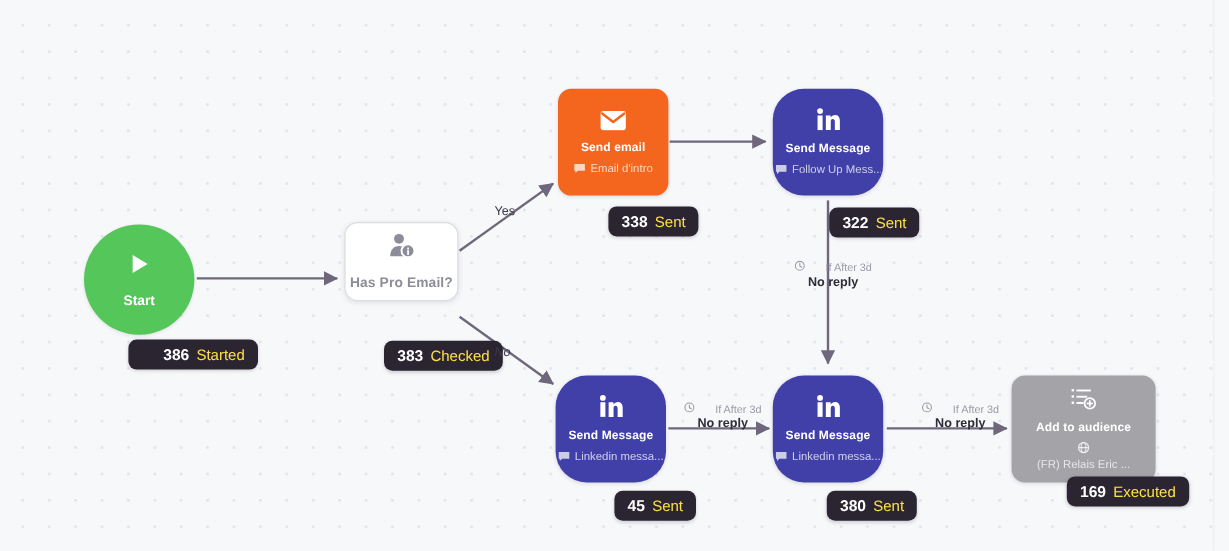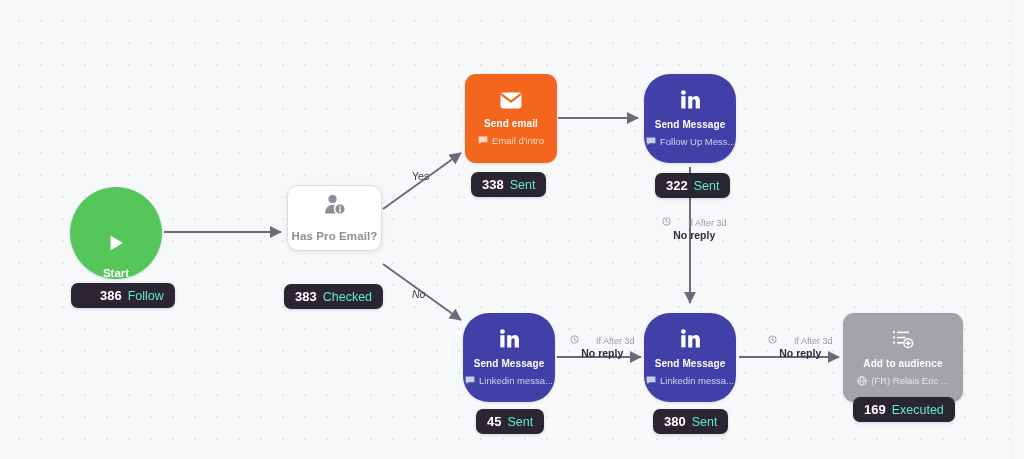--- a/index.html
+++ b/index.html
@@ -98,21 +98,21 @@
   }
   .node-white .n-icon { margin-bottom: 14px; }
 
   .node-start {
     position: absolute;
     border-radius: 50%;
     background: #55c65a;
     display: flex;
     flex-direction: column;
     align-items: center;
-    justify-content: flex-end;
+    justify-content: center;
     box-shadow: 0 1px 3px rgba(40,38,60,0.12);
   }
   .node-start .n-title {
     font-size: 11.5px;
     font-weight: bold;
     color: #ffffff;
     margin-top: 9px;
   }
 
   
@@ -120,29 +120,30 @@
     position: absolute;
     background: #2b2531;
     border-radius: 7px;
     height: 25px;
     padding: 0 11px;
     display: flex;
     align-items: center;
     gap: 6px;
     white-space: nowrap;
     box-shadow: 0 1px 3px rgba(40,38,60,0.18);
+    margin-left: 36px;
   }
   .badge .b-num {
     font-size: 13px;
     font-weight: bold;
     color: #ffffff;
   }
   .badge .b-label {
     font-size: 12.5px;
-    color: #5eead4;
+    color: #fde047;
   }
 
   
   .edge-label {
     position: absolute;
     font-size: 10.5px;
     color: #3c3a47;
     font-weight: normal;
     white-space: nowrap;
   }
@@ -199,21 +200,21 @@
   <div class="node-start" style="left:70px; top:187px; width:92px; height:92px;">
     <span class="n-icon">
       <svg width="22" height="22" viewBox="0 0 22 22">
         <path d="M5.5 3.4 L18 11 L5.5 18.6 Z" fill="#ffffff"></path>
       </svg>
     </span>
     <span class="n-title">Start</span>
   </div>
   <div class="badge" style="left:71px; top:283px;padding-left:29px;">
     <span class="b-num">386</span>
-    <span class="b-label">Follow</span>
+    <span class="b-label">Started</span>
   </div>
 
   <div class="node node-white" style="left:287px; top:185px; width:95px; height:66px;align-items:center;">
     <span class="n-icon">
       <svg width="24" height="22" viewBox="0 0 24 22">
         <circle cx="9.5" cy="5" r="4.1" fill="#8d8d99"></circle>
         <path d="M2.2 19.5 C2.2 13.6 5.6 11 9.5 11 C13.4 11 16.8 13.6 16.8 19.5 Z" fill="#8d8d99"></path>
         <circle cx="17" cy="15" r="5.4" fill="#8d8d99" stroke="#ffffff" stroke-width="1.6"></circle>
         <rect x="16.3" y="12.3" width="1.5" height="1.5" fill="#ffffff"></rect>
         <rect x="16.3" y="14.4" width="1.5" height="4" fill="#ffffff"></rect>
@@ -367,21 +368,21 @@
         <rect x="1" y="7.4" width="2" height="2" fill="#ffffff"></rect>
         <rect x="5" y="7.8" width="9" height="1.6" fill="#ffffff"></rect>
         <rect x="1" y="12.6" width="2" height="2" fill="#ffffff"></rect>
         <rect x="5" y="13" width="6" height="1.6" fill="#ffffff"></rect>
         <circle cx="16.2" cy="14.2" r="4.4" fill="none" stroke="#ffffff" stroke-width="1.5"></circle>
         <rect x="15.5" y="11.6" width="1.4" height="5.2" fill="#ffffff"></rect>
         <rect x="13.6" y="13.5" width="5.2" height="1.4" fill="#ffffff"></rect>
       </svg>
     </span>
     <span class="n-title">Add to audience</span>
-    <span class="n-sub" style="max-width:108px;">
+    <span class="n-sub" style="max-width:108px;flex-direction:column;">
       <span class="sub-ic">
         <svg width="10" height="10" viewBox="0 0 10 10">
           <circle cx="5" cy="5" r="4.2" fill="none" stroke="rgba(255,255,255,0.74)" stroke-width="1.1"></circle>
           <ellipse cx="5" cy="5" rx="2" ry="4.2" fill="none" stroke="rgba(255,255,255,0.74)" stroke-width="0.9"></ellipse>
           <line x1="0.9" y1="5" x2="9.1" y2="5" stroke="rgba(255,255,255,0.74)" stroke-width="0.9"></line>
         </svg>
       </span>
       <span>(FR) Relais Eric ...</span>
     </span>
   </div>

